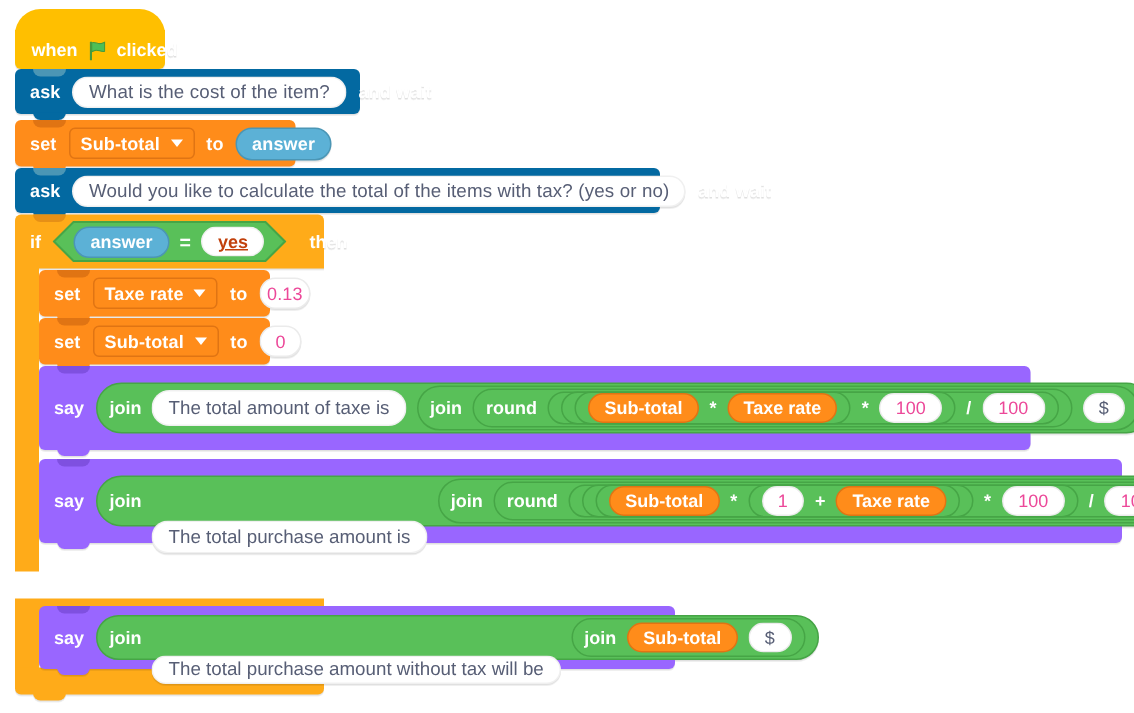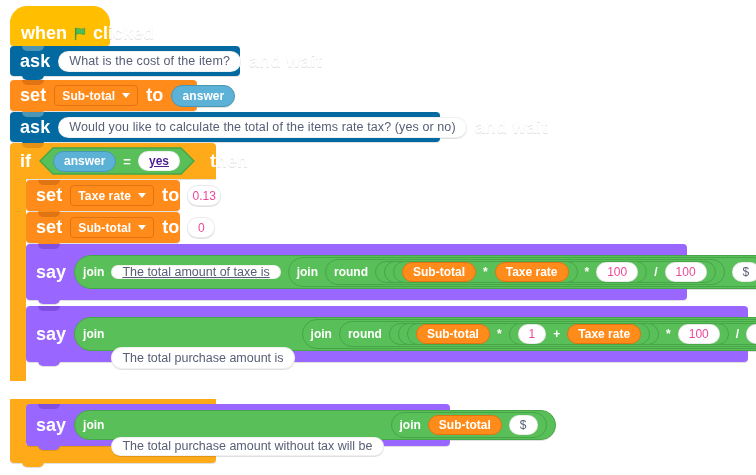--- a/index.html
+++ b/index.html
@@ -14,21 +14,21 @@
 
   
   .blk{position:absolute;box-sizing:border-box;}
   .stack{
     border-radius:4px;
     display:flex;align-items:center;
     color:#fff;font-size:12.5px;font-weight:bold;
     padding:0 10px;
     letter-spacing:.1px;
   }
-  .lbl{color:#fff;font-size:18px;font-weight:bold;white-space:nowrap;}
+  .lbl{color:#fff;font-size:12px;font-weight:bold;white-space:nowrap;}
 
   
   .notch{position:absolute;left:12px;top:0;width:22px;height:5px;border-radius:0 0 7px 7px;}
   .bump{position:absolute;left:12px;bottom:-4px;width:22px;height:5px;border-radius:0 0 7px 7px;}
 
   
   .c-event {background:#ffbf00;}
   .c-sense {background:#0369a1;}
   .c-sense-d{background:#4b96b5;}
   .c-vars  {background:#ff8c1a;}
@@ -125,38 +125,38 @@
       <span class="caret"></span>
     </span>
     <span class="lbl">to</span>
     <span class="oval sense" style="height:22px;">answer</span>
     <span class="notch c-vars-d"></span>
     <span class="bump c-vars"></span>
   </div>
 
   <div class="blk stack c-sense shadow" style="left:10px;top:112px;width:430px;height:30px;gap:8px;">
     <span class="lbl">ask</span>
-    <span class="oval text-white" style="height:21px;">Would you like to calculate the total of the items rate tax? (yes or no)</span>
+    <span class="oval text-white" style="height:21px;">Would you like to calculate the total of the items with tax? (yes or no)</span>
     <span class="lbl">and wait</span>
     <span class="notch c-sense-d"></span>
     <span class="bump c-sense"></span>
   </div>
 
   <div class="blk c-ctrl shadow" style="left:10px;top:143px;width:206px;height:36px;border-radius:4px 4px 0 0;
               display:flex;align-items:center;padding:0 10px;gap:8px;">
     <span class="lbl">if</span>
 
     <span style="position:relative;display:inline-flex;align-items:center;height:26px;">
       <svg width="156" height="28" viewBox="0 0 156 28" style="position:absolute;left:0;top:-1px;">
         <polygon points="14,1 142,1 155,14 142,27 14,27 1,14" fill="#59c059" stroke="#46a546" stroke-width="1.4"></polygon>
       </svg>
       <span style="position:relative;display:inline-flex;align-items:center;gap:7px;padding-left:14px;">
         <span class="oval sense" style="height:21px;">answer</span>
         <span class="lbl" style="font-size:13px;">=</span>
-        <span class="oval" style="height:20px;background:#fff;color:#4c1d95;border:1px solid rgba(0,0,0,.06);text-decoration:underline;">yes</span>
+        <span class="oval" style="height:20px;background:#fff;color:#c2410c;border:1px solid rgba(0,0,0,.06);text-decoration:underline;">yes</span>
       </span>
     </span>
     <span class="lbl" style="margin-left:22px;">then</span>
     <span class="notch c-ctrl-d"></span>
   </div>
 
   <div class="blk c-ctrl" style="left:10px;top:178px;width:16px;height:203px;"></div>
 
   <div class="blk c-ctrl shadow" style="left:10px;top:399px;width:206px;height:26px;display:flex;align-items:center;padding:0 10px;">
     <span class="lbl">else</span>
@@ -191,21 +191,21 @@
     <span class="notch c-vars-d"></span>
     <span class="bump c-vars"></span>
   </div>
 
   <div class="blk c-looks shadow" style="left:26px;top:244px;width:661px;height:56px;border-radius:4px;
               display:flex;align-items:center;padding:0 10px;gap:8px;">
     <span class="lbl">say</span>
 
     <span class="op h34">
       <span>join</span>
-      <span class="oval text-white" style="height:14px;text-decoration:underline;">The total amount of taxe is</span>
+      <span class="oval text-white" style="height:24px;">The total amount of taxe is</span>
 
       <span class="op h30">
         <span>join</span>
 
         <span class="op h26">
           <span>round</span>
 
           <span class="op h22">
             <span class="op h22" style="border-radius:12px;">
               <span class="op h22" style="border-radius:12px;">

